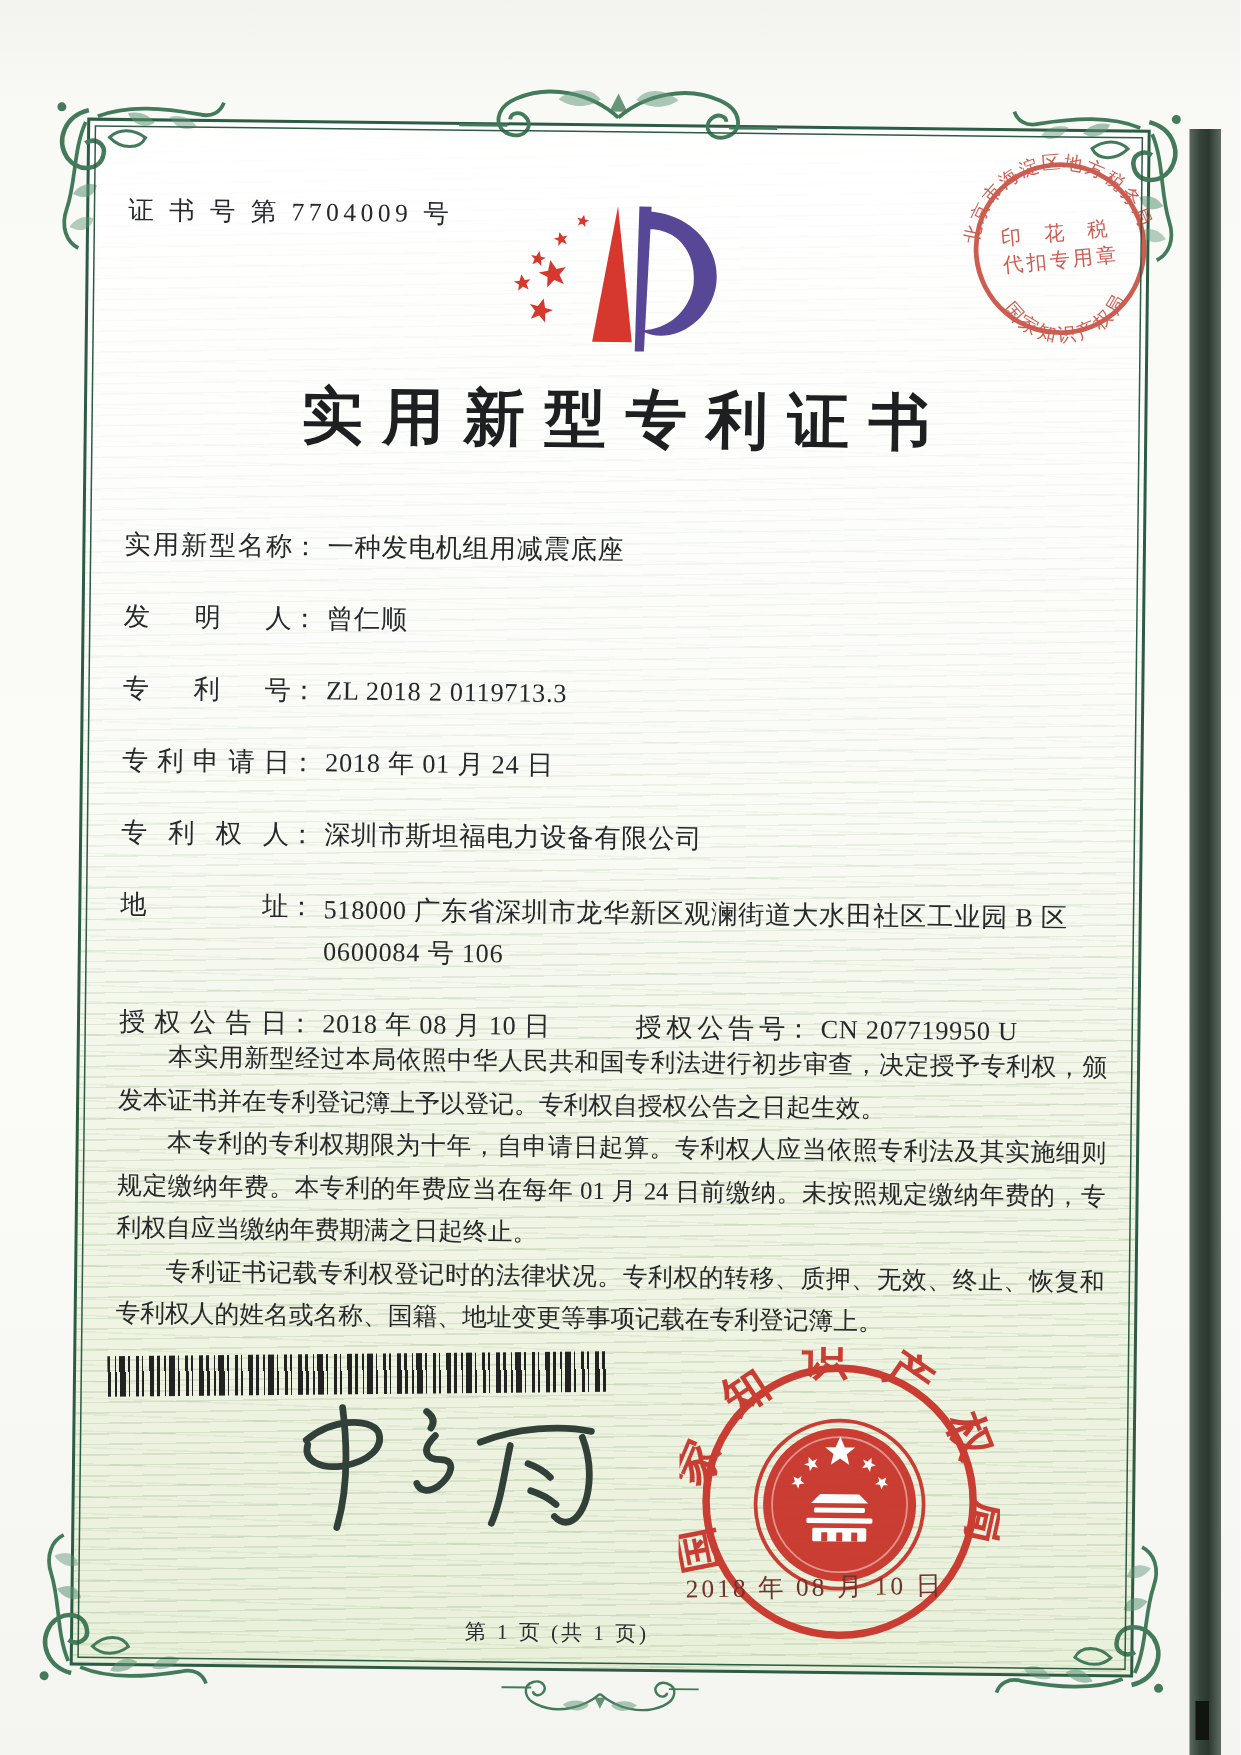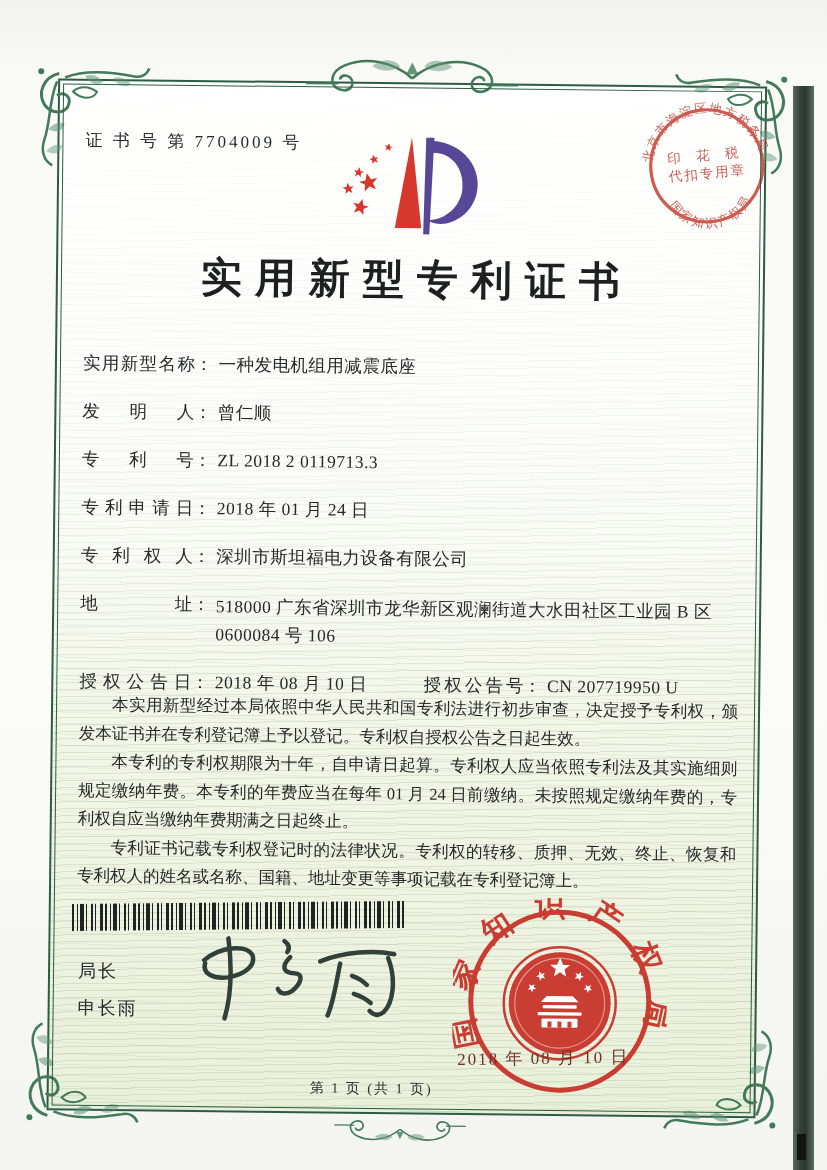--- a/index.html
+++ b/index.html
@@ -164,24 +164,20 @@
   </div>
 
   <div class="paras">
     <p>本实用新型经过本局依照中华人民共和国专利法进行初步审查，决定授予专利权，颁发本证书并在专利登记簿上予以登记。专利权自授权公告之日起生效。</p>
     <p>本专利的专利权期限为十年，自申请日起算。专利权人应当依照专利法及其实施细则规定缴纳年费。本专利的年费应当在每年 01 月 24 日前缴纳。未按照规定缴纳年费的，专利权自应当缴纳年费期满之日起终止。</p>
     <p>专利证书记载专利权登记时的法律状况。专利权的转移、质押、无效、终止、恢复和专利权人的姓名或名称、国籍、地址变更等事项记载在专利登记簿上。</p>
   </div>
 
   <div class="barcode"></div>
 
-  <div class="sig-block">
-    <div>局长</div>
-    <div>申长雨</div>
-  </div>
 
   <svg class="signature" viewBox="0 0 230 92">
     <g fill="none" stroke="#32403a" stroke-width="4.5" stroke-linecap="round" stroke-linejoin="round">
       <path d="M16,30 C32,16 58,14 64,24 C68,34 58,44 40,47 C26,49 14,44 17,33"></path>
       <path d="M40,8 C43,30 45,60 37,88"></path>
       <path d="M96,10 q7,5 3,11"></path>
       <path d="M102,26 C92,36 96,42 106,42 C116,42 114,52 104,60 C98,64 92,63 90,58"></path>
       <path d="M132,30 C156,20 186,18 206,22"></path>
       <path d="M152,32 C148,52 146,70 140,84"></path>
       <path d="M200,26 C208,46 206,70 196,80 q-7,6 -14,-1"></path>

